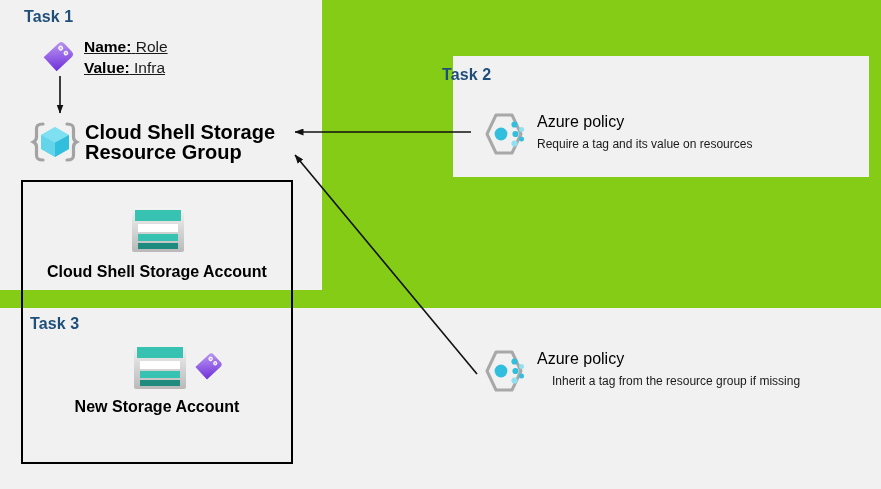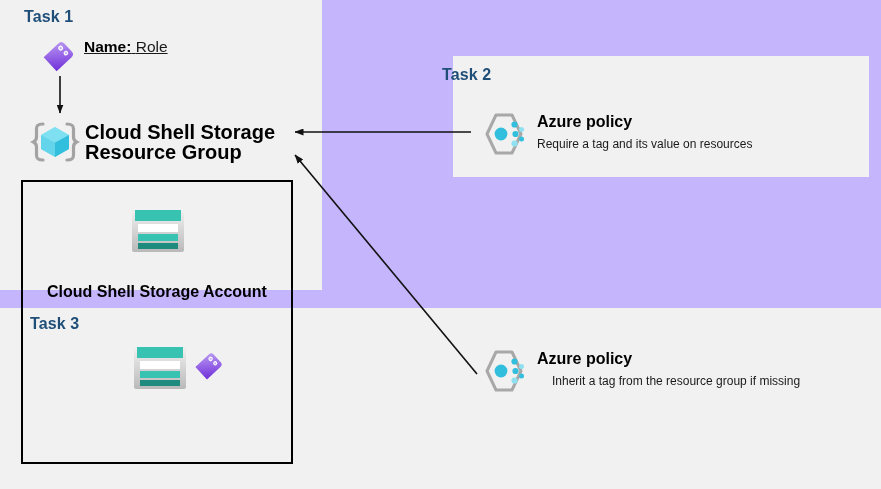--- a/index.html
+++ b/index.html
@@ -4,21 +4,21 @@
 <style>
   html,body{margin:0;padding:0;background:#ffffff;}
   body{
     font-family:"Liberation Sans", sans-serif;
     -webkit-font-smoothing:antialiased;
   }
   #canvas{
     position:relative;
     width:881px;
     height:489px;
-    background:#c4b5fd;
+    background:#84cc16;
     overflow:hidden;
   }
 
   
   .panel{position:absolute;background:#f1f1f1;}
   #panel-left-top   {left:0px;   top:0px;   width:322px; height:290px;}
   #panel-task2      {left:453px; top:56px;  width:416px; height:121px;}
   #panel-bottom     {left:0px;   top:308px; width:881px; height:181px;}
 
   
@@ -70,29 +70,28 @@
   #rg-title{left:85px; top:122px; width:220px;}
 
   
   .sa-caption{
     position:absolute;
     font-weight:bold;
     font-size:16px;
     color:#000;
     text-align:center;
     white-space:nowrap;
-    margin-top:20px;
   }
   #sa1-caption{left:21px; top:263px; width:272px;}
   #sa2-caption{left:21px; top:398px; width:272px;}
 
   
   .policy-title{
     position:absolute;
-    font-weight:bold;
+    font-weight:normal;
     font-size:16px;
     color:#000;
     white-space:nowrap;
   }
   .policy-desc{
     position:absolute;
     font-size:12px;
     color:#1a1a1a;
     line-height:20px;
   }
@@ -161,20 +160,24 @@
       <circle cx="24.6" cy="21.6" r="2.3" fill="#ffffff"></circle>
       <circle cx="24.6" cy="21.6" r="1.15" fill="#c5aef2"></circle>
     </g>
   </svg>
 
   <div id="kv-block">
     <div>
       <b>Name:</b>
       <span>Role</span>
     </div>
+    <div>
+      <b>Value:</b>
+      <span>Infra</span>
+    </div>
   </div>
 
   <svg class="icon" id="rg-icon" viewBox="0 0 50 48" xmlns="http://www.w3.org/2000/svg">
 
     <path d="M13 6 C7.5 6 6.5 8 6.5 11 L6.5 19 C6.5 22 5.5 23 3.5 24 C5.5 25 6.5 26 6.5 29 L6.5 37 C6.5 40 7.5 42 13 42" fill="none" stroke="#a3a3a3" stroke-width="3.2" stroke-linecap="round"></path>
     <path d="M37 6 C42.5 6 43.5 8 43.5 11 L43.5 19 C43.5 22 44.5 23 46.5 24 C44.5 25 43.5 26 43.5 29 L43.5 37 C43.5 40 42.5 42 37 42" fill="none" stroke="#a3a3a3" stroke-width="3.2" stroke-linecap="round"></path>
 
     <polygon points="25,9 39,17 39,31 25,39 11,31 11,17" fill="#9ae8f5"></polygon>
     <polygon points="25,9 39,17 25,24.5 11,17" fill="#7fe0f2"></polygon>
     <polygon points="25,24.5 39,17 39,31 25,39" fill="#32bedd"></polygon>
@@ -225,20 +228,21 @@
     </defs>
     <g transform="rotate(-43 19 19)">
       <path d="M5.5 9.5 h20.5 a4 4 0 0 1 4 4 v11 a4 4 0 0 1 -4 4 h-20.5 z" fill="url(#tagGrad2)"></path>
       <circle cx="24.2" cy="14.4" r="2.5" fill="#ffffff"></circle>
       <circle cx="24.2" cy="14.4" r="1.25" fill="#c5aef2"></circle>
       <circle cx="24.6" cy="21.6" r="2.3" fill="#ffffff"></circle>
       <circle cx="24.6" cy="21.6" r="1.15" fill="#c5aef2"></circle>
     </g>
   </svg>
 
+  <div class="sa-caption" id="sa2-caption">New Storage Account</div>
 
   <div class="task-label" id="task2-label">Task 2</div>
 
   <svg class="icon" id="pol-icon-1" viewBox="0 0 48 46" xmlns="http://www.w3.org/2000/svg">
     <polygon points="16,4 32,4 41,23 32,42 16,42 7,23" fill="none" stroke="#a8a8a8" stroke-width="3" stroke-linejoin="round"></polygon>
     <circle cx="21" cy="23" r="6.4" fill="#32bedd"></circle>
     <circle cx="34.5" cy="13.5" r="3.1" fill="#32bedd"></circle>
     <circle cx="35.5" cy="23" r="3.1" fill="#32bedd"></circle>
     <circle cx="34.5" cy="32.5" r="3.1" fill="#8fe0f0"></circle>
     <circle cx="41.5" cy="18.5" r="2.5" fill="#8fe0f0"></circle>

